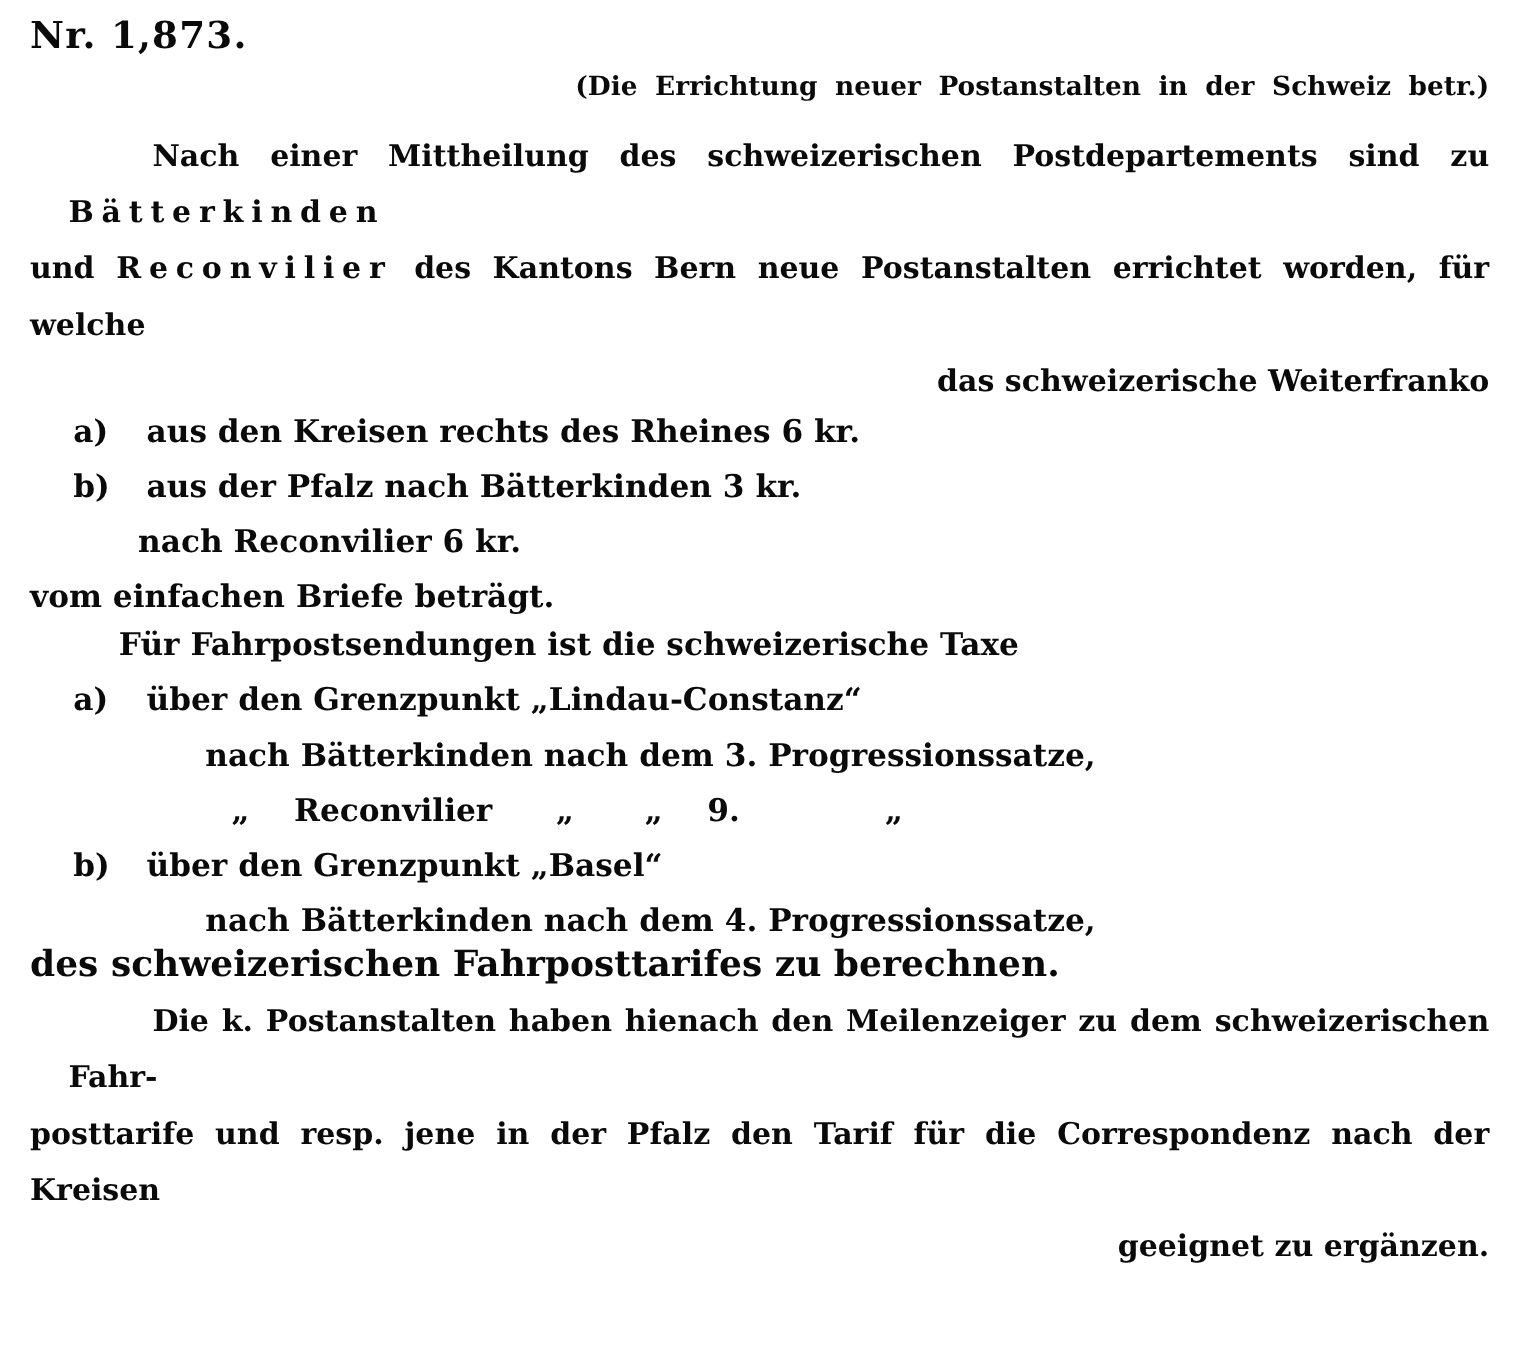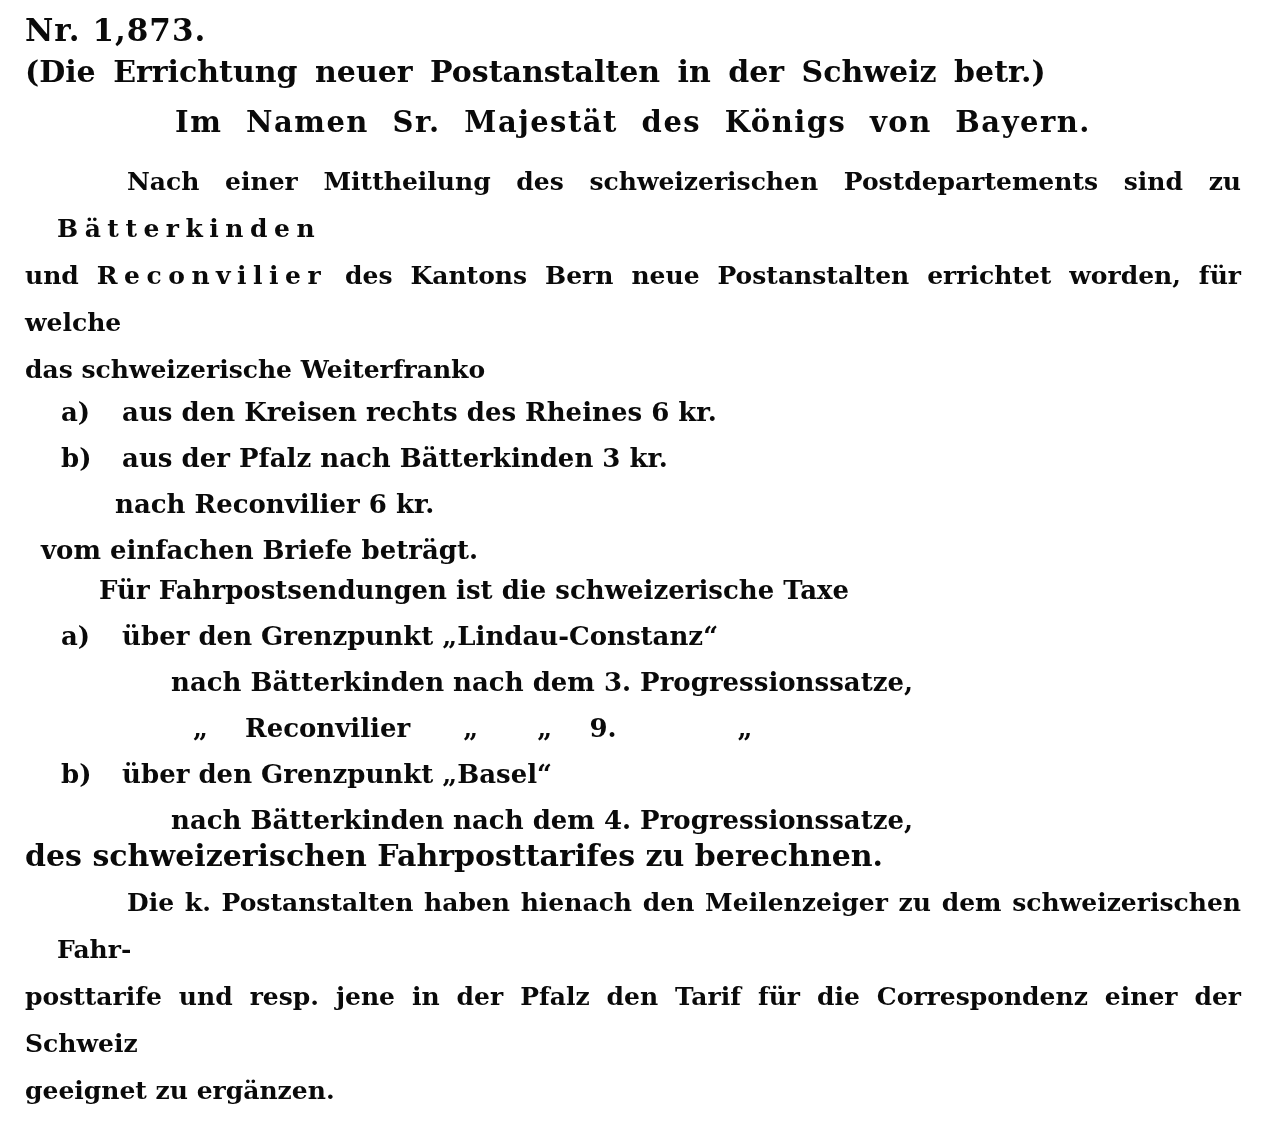--- a/index.html
+++ b/index.html
@@ -12,38 +12,38 @@
   }
   .page {
     position: relative;
     width: 1216px; height: 1135px;
     padding: 8px 24px 0 25px;
   }
   .docnum {
     font-size: 31px; line-height: 44px; letter-spacing: 1px;
   }
   .subject {
-    font-size: 30px; line-height: 40px; text-align: left; word-spacing: 7px;
+    font-size: 22px; line-height: 40px; text-align: right; word-spacing: 7px;
   }
   .heading {
     font-size: 29px; line-height: 44px; text-align: center;
     letter-spacing: 1.5px; word-spacing: 12px; margin-top: 8px;
   }
   .para { margin-top: 14px; }
   .pline {
-    font-size: 25px; line-height: 47px; white-space: normal;
+    font-size: 25px; line-height: 47px; white-space: normal; text-align: right;
   }
   .pline.just { text-align: justify; text-align-last: justify; }
   .pline.first { text-indent: 70px; margin-left: 32px; }
   .sperr { letter-spacing: 6.5px; }
   .blist { margin-top: -4px; }
   .bline { font-size: 26px; line-height: 46px; }
   .bline .lbl { margin-left: 36px; display: inline-block; width: 52px; }
   .bline.sub { padding-left: 90px; }
-  .noindent { margin-left: 16px; }
+  .noindent { margin-left: 0; }
   .fintro { font-size: 26px; line-height: 46px; margin-top: -6px; padding-left: 74px; }
   .fsub { font-size: 26px; line-height: 46px; padding-left: 146px; }
   .ditto { font-size: 26px; line-height: 46px; }
   .ditto span { display: inline-block; }
   .ditto .q1 { margin-left: 168px; }
   .ditto .nm { margin-left: 28px; }
   .ditto .q2 { margin-left: 44px; }
   .ditto .q3 { margin-left: 50px; }
   .ditto .num { margin-left: 28px; }
   .ditto .q4 { margin-left: 112px; }
@@ -52,21 +52,20 @@
 </style>
 </head>
 <body>
 
 <div class="page">
 
   <div class="docnum">Nr. 1,873.</div>
 
   <div class="subject">(Die Errichtung neuer Postanstalten in der Schweiz betr.)</div>
 
-  <div class="heading">Im Namen Sr. Majestät des Königs von Bayern.</div>
 
   <div class="para">
     <div class="pline just first">
       <span>Nach einer Mittheilung des schweizerischen Postdepartements sind zu</span>
       <span class="sperr">Bätterkinden</span>
     </div>
     <div class="pline just">
       <span>und</span>
       <span class="sperr">Reconvilier</span>
       <span>des Kantons Bern neue Postanstalten errichtet worden, für welche</span>
@@ -108,17 +107,17 @@
       <span class="lbl">b)</span>
       <span>über den Grenzpunkt „Basel“</span>
     </div>
     <div class="fsub">nach Bätterkinden nach dem 4. Progressionssatze,</div>
 
     <div class="closingline">des schweizerischen Fahrposttarifes zu berechnen.</div>
   </div>
 
   <div class="para para4">
     <div class="pline just first">Die k. Postanstalten haben hienach den Meilenzeiger zu dem schweizerischen Fahr-</div>
-    <div class="pline just">posttarife und resp. jene in der Pfalz den Tarif für die Correspondenz einer der Schweiz</div>
+    <div class="pline just">posttarife und resp. jene in der Pfalz den Tarif für die Correspondenz nach der Kreisen</div>
     <div class="pline">geeignet zu ergänzen.</div>
   </div>
 
 </div>
 
 </body></html>

